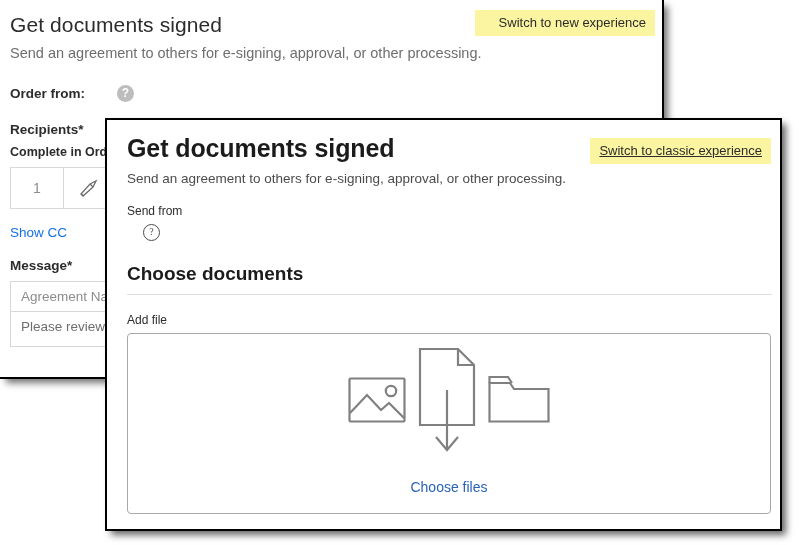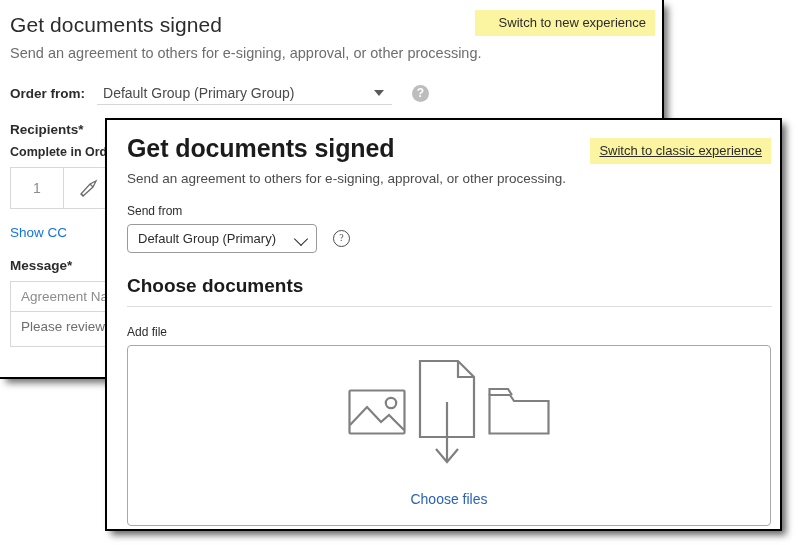--- a/index.html
+++ b/index.html
@@ -322,24 +322,20 @@
 <body>
 
 <div id="classic-panel">
   <div id="classic-inner">
 
     <h1 class="classic-title">Get documents signed</h1>
     <p class="classic-sub">Send an agreement to others for e-signing, approval, or other processing.</p>
 
     <div class="classic-row">
       <span class="classic-label">Order from:</span>
-      <div class="classic-select">
-        <span class="classic-select-value">Default Group (Primary Group)</span>
-        <span class="caret-down"></span>
-      </div>
       <span class="help-circle-grey">?</span>
     </div>
 
     <div class="classic-section-label">
       <span>Recipients</span><span class="req-star">*</span>
     </div>
 
     <div class="classic-subsection-label">Complete in Order</div>
 
     <div class="recipient-row">
@@ -370,24 +366,20 @@
 
 <div id="modal-panel">
   <div id="modal-inner">
 
     <h1 class="modal-title">Get documents signed</h1>
     <p class="modal-sub">Send an agreement to others for e-signing, approval, or other processing.</p>
 
     <div class="modal-field-label">Send from</div>
 
     <div class="modal-selrow">
-      <div class="modal-select">
-        <span class="modal-select-value">Default Group (Primary)</span>
-        <span class="chev"></span>
-      </div>
       <span class="help-circle-outline">?</span>
     </div>
 
     <h2 class="modal-h2">Choose documents</h2>
     <div class="modal-rule"></div>
 
     <div class="addfile-label">Add file</div>
 
     <div id="dropzone">
       <div id="dz-icons">

